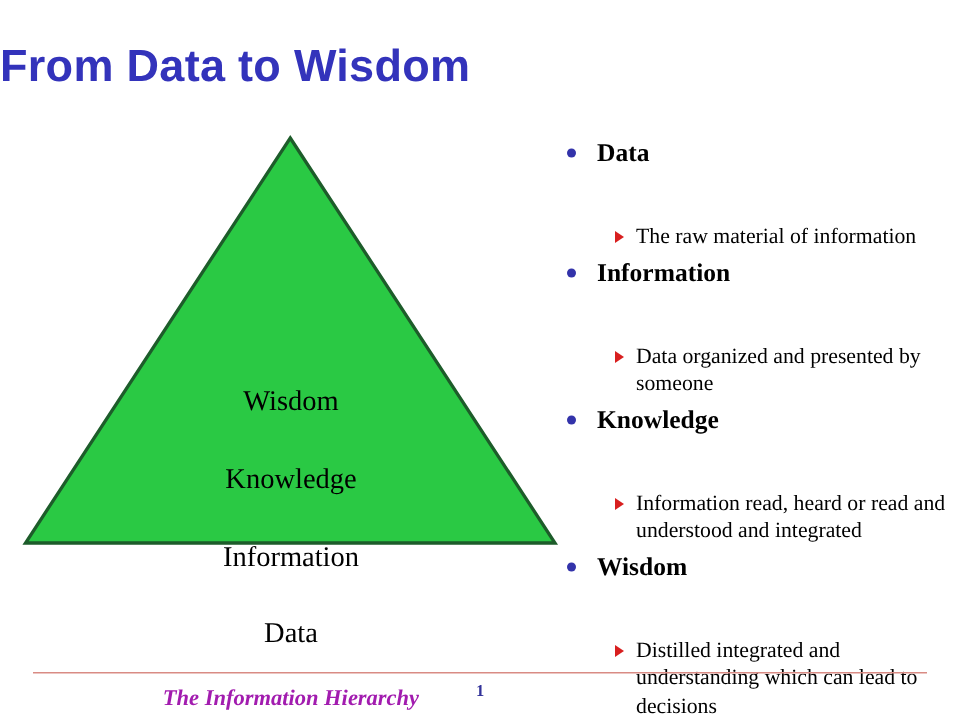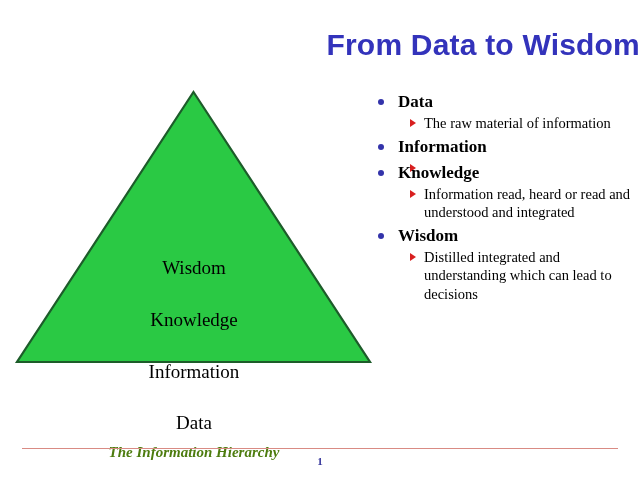--- a/index.html
+++ b/index.html
@@ -15,21 +15,21 @@
     overflow: hidden;
     font-family: "Liberation Serif", "DejaVu Serif", serif;
   }
 
   
   #slide-title {
     position: absolute;
     left: 0;
     top: 28px;
     width: 640px;
-    text-align: right;
+    text-align: left;
     font-family: "Liberation Sans", "DejaVu Sans", sans-serif;
     font-weight: bold;
     font-size: 30px;
     letter-spacing: 0.2px;
     color: #3333bb;
     white-space: nowrap;
   }
 
   
   #pyramid-figure {
@@ -56,28 +56,28 @@
     white-space: nowrap;
   }
   #pyramid-label-wisdom      { top: 170px; }
   #pyramid-label-knowledge   { top: 222px; }
   #pyramid-label-information { top: 274px; }
   #pyramid-label-data        { top: 325px; }
 
   #pyramid-caption {
     position: absolute;
     left: 0;
-    top: 356px;
+    top: 370px;
     width: 372px;
     text-align: center;
     font-family: "Liberation Serif", "DejaVu Serif", serif;
     font-weight: bold;
     font-style: italic;
     font-size: 15px;
-    color: #4d7c0f;
+    color: #a21caf;
     white-space: nowrap;
   }
 
   
   #bullet-list {
     position: absolute;
     left: 374px;
     top: 90px;
     width: 258px;
   }
@@ -102,20 +102,21 @@
     background: #3333aa;
   }
 
   .bullet-l2 {
     position: relative;
     padding-left: 50px;
     font-family: "Liberation Serif", "DejaVu Serif", serif;
     font-size: 14.5px;
     line-height: 18.5px;
     color: #000000;
+    margin-top: 35px;
   }
   .bullet-l2 .arrow {
     position: absolute;
     left: 36px;
     top: 5px;
     width: 0;
     height: 0;
     border-top: 4.5px solid transparent;
     border-bottom: 4.5px solid transparent;
     border-left: 6px solid #d81f1f;
@@ -177,20 +178,21 @@
     </div>
   </div>
 
   <div class="bullet-group">
     <div class="bullet-l1">
       <span class="dot"></span>
       <span>Information</span>
     </div>
     <div class="bullet-l2">
       <span class="arrow"></span>
+      <span>Data organized and presented by someone</span>
     </div>
   </div>
 
   <div class="bullet-group">
     <div class="bullet-l1">
       <span class="dot"></span>
       <span>Knowledge</span>
     </div>
     <div class="bullet-l2">
       <span class="arrow"></span>

